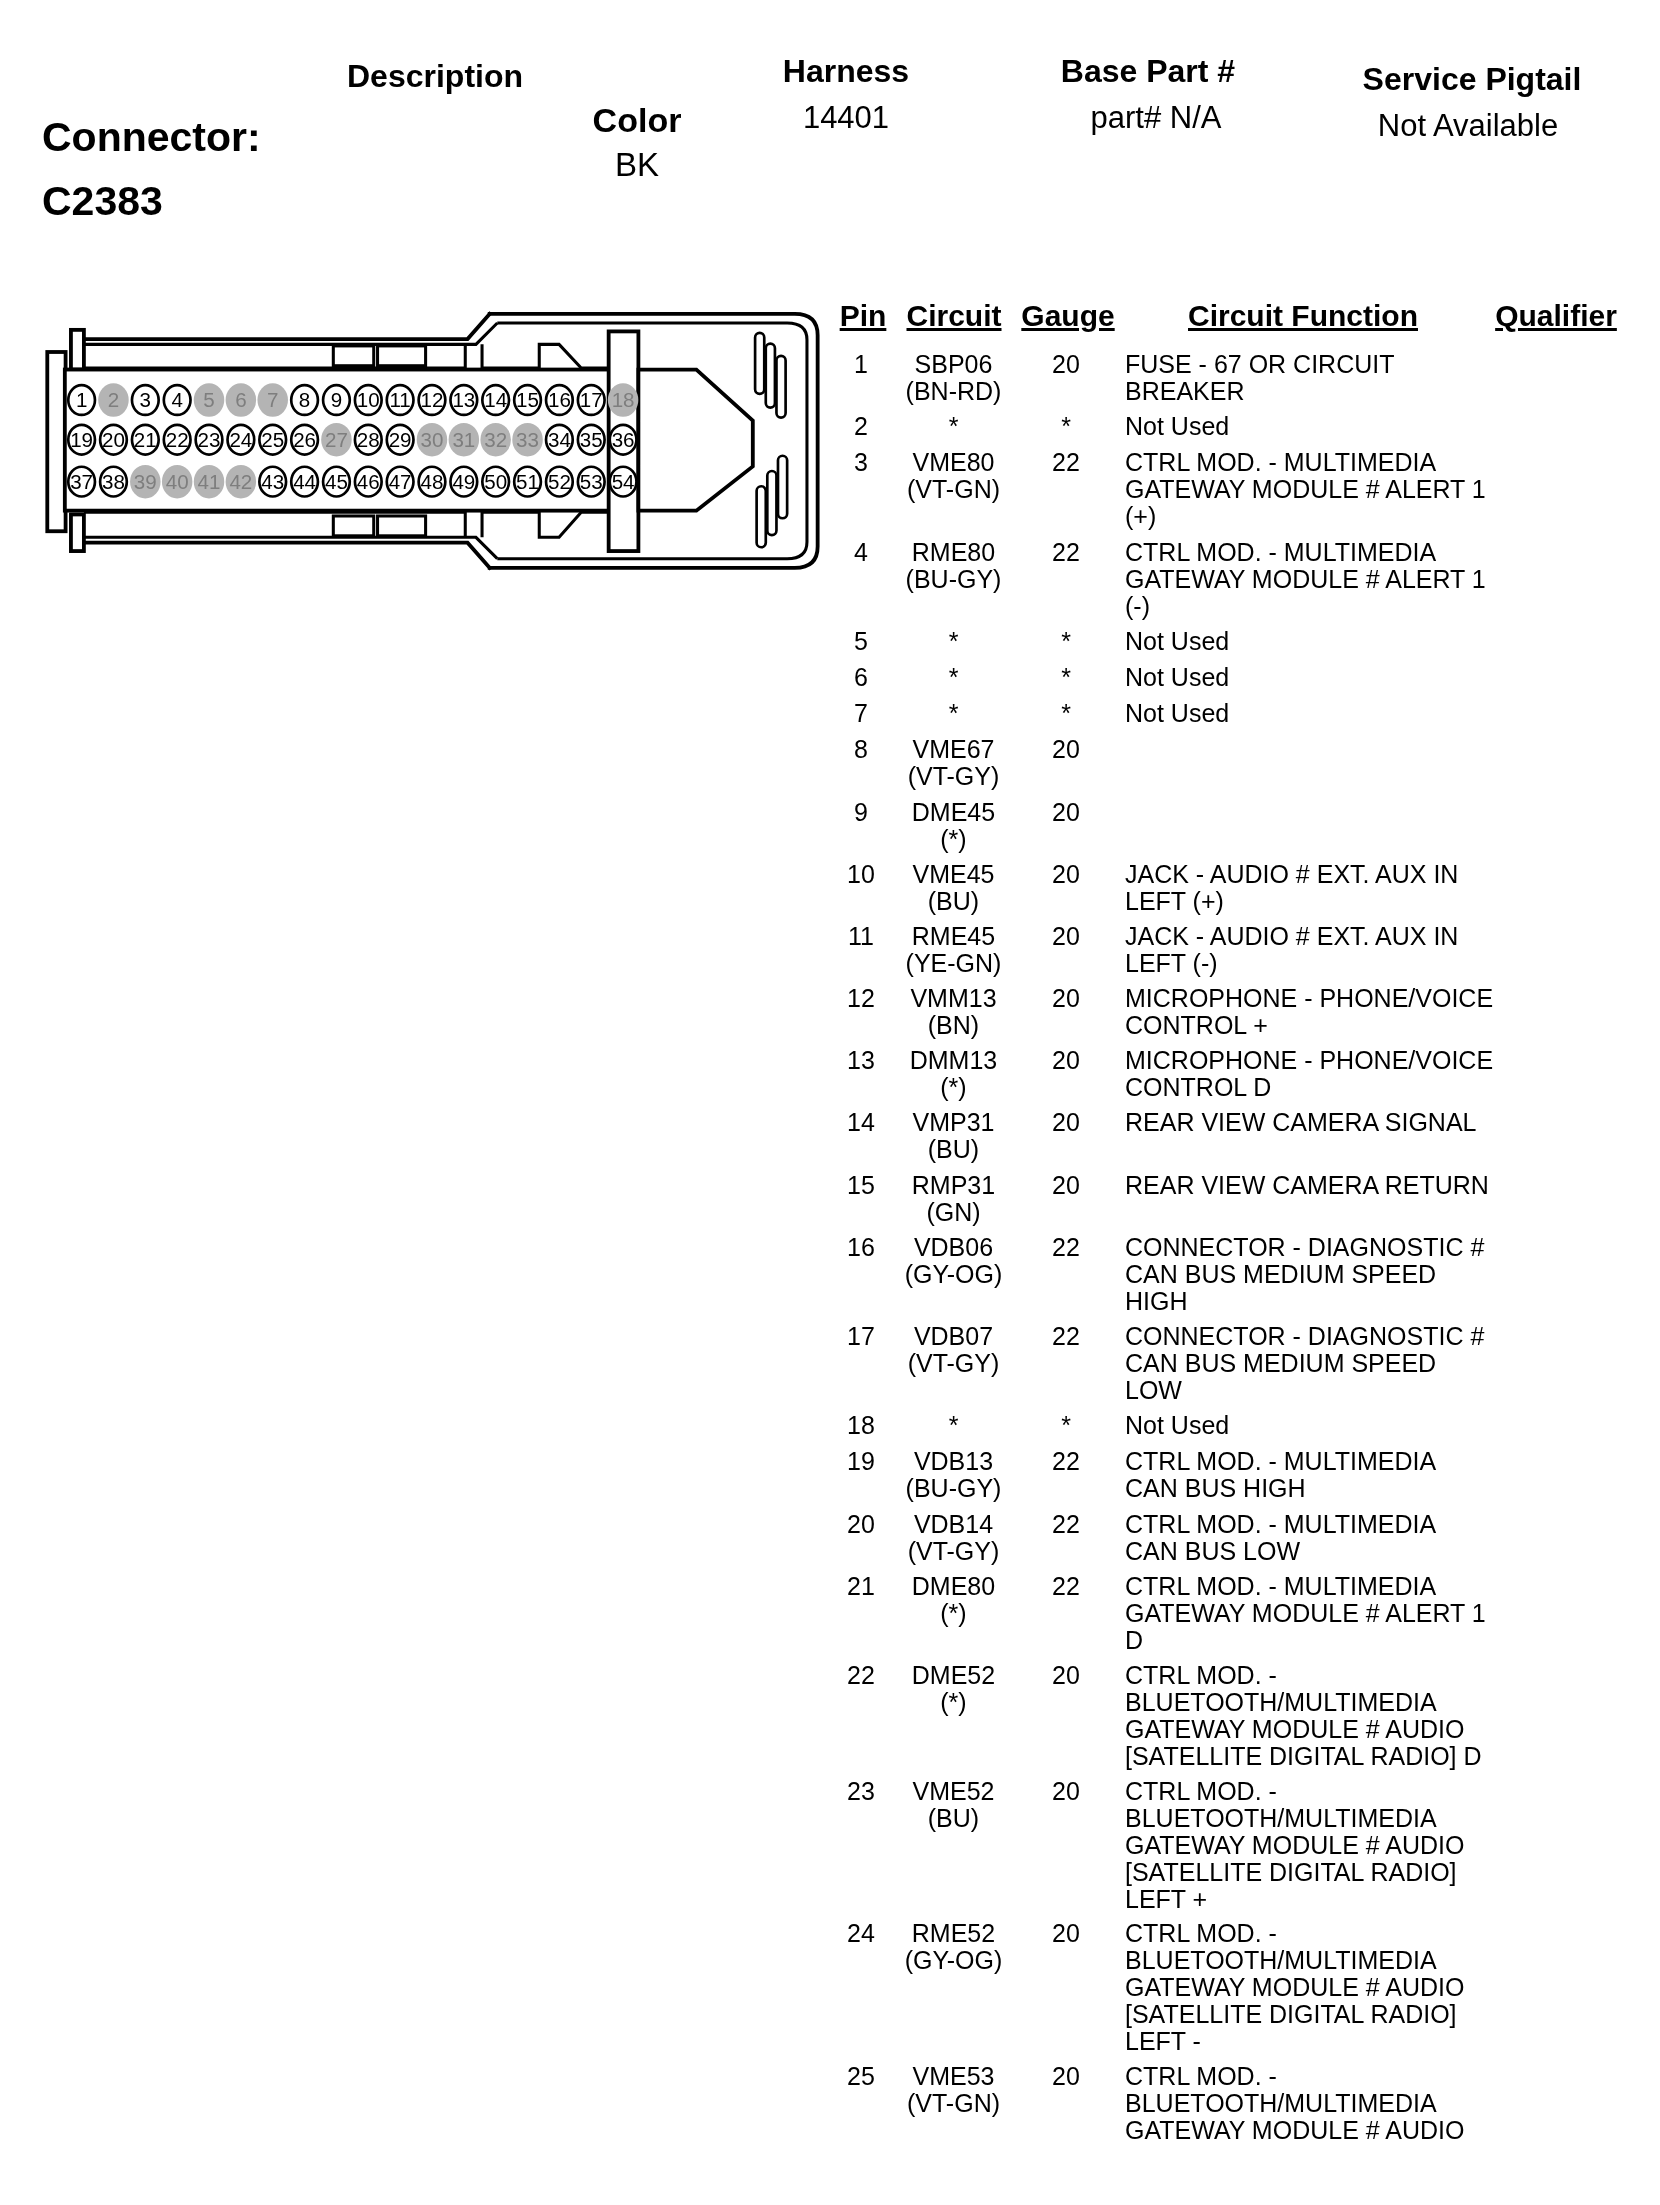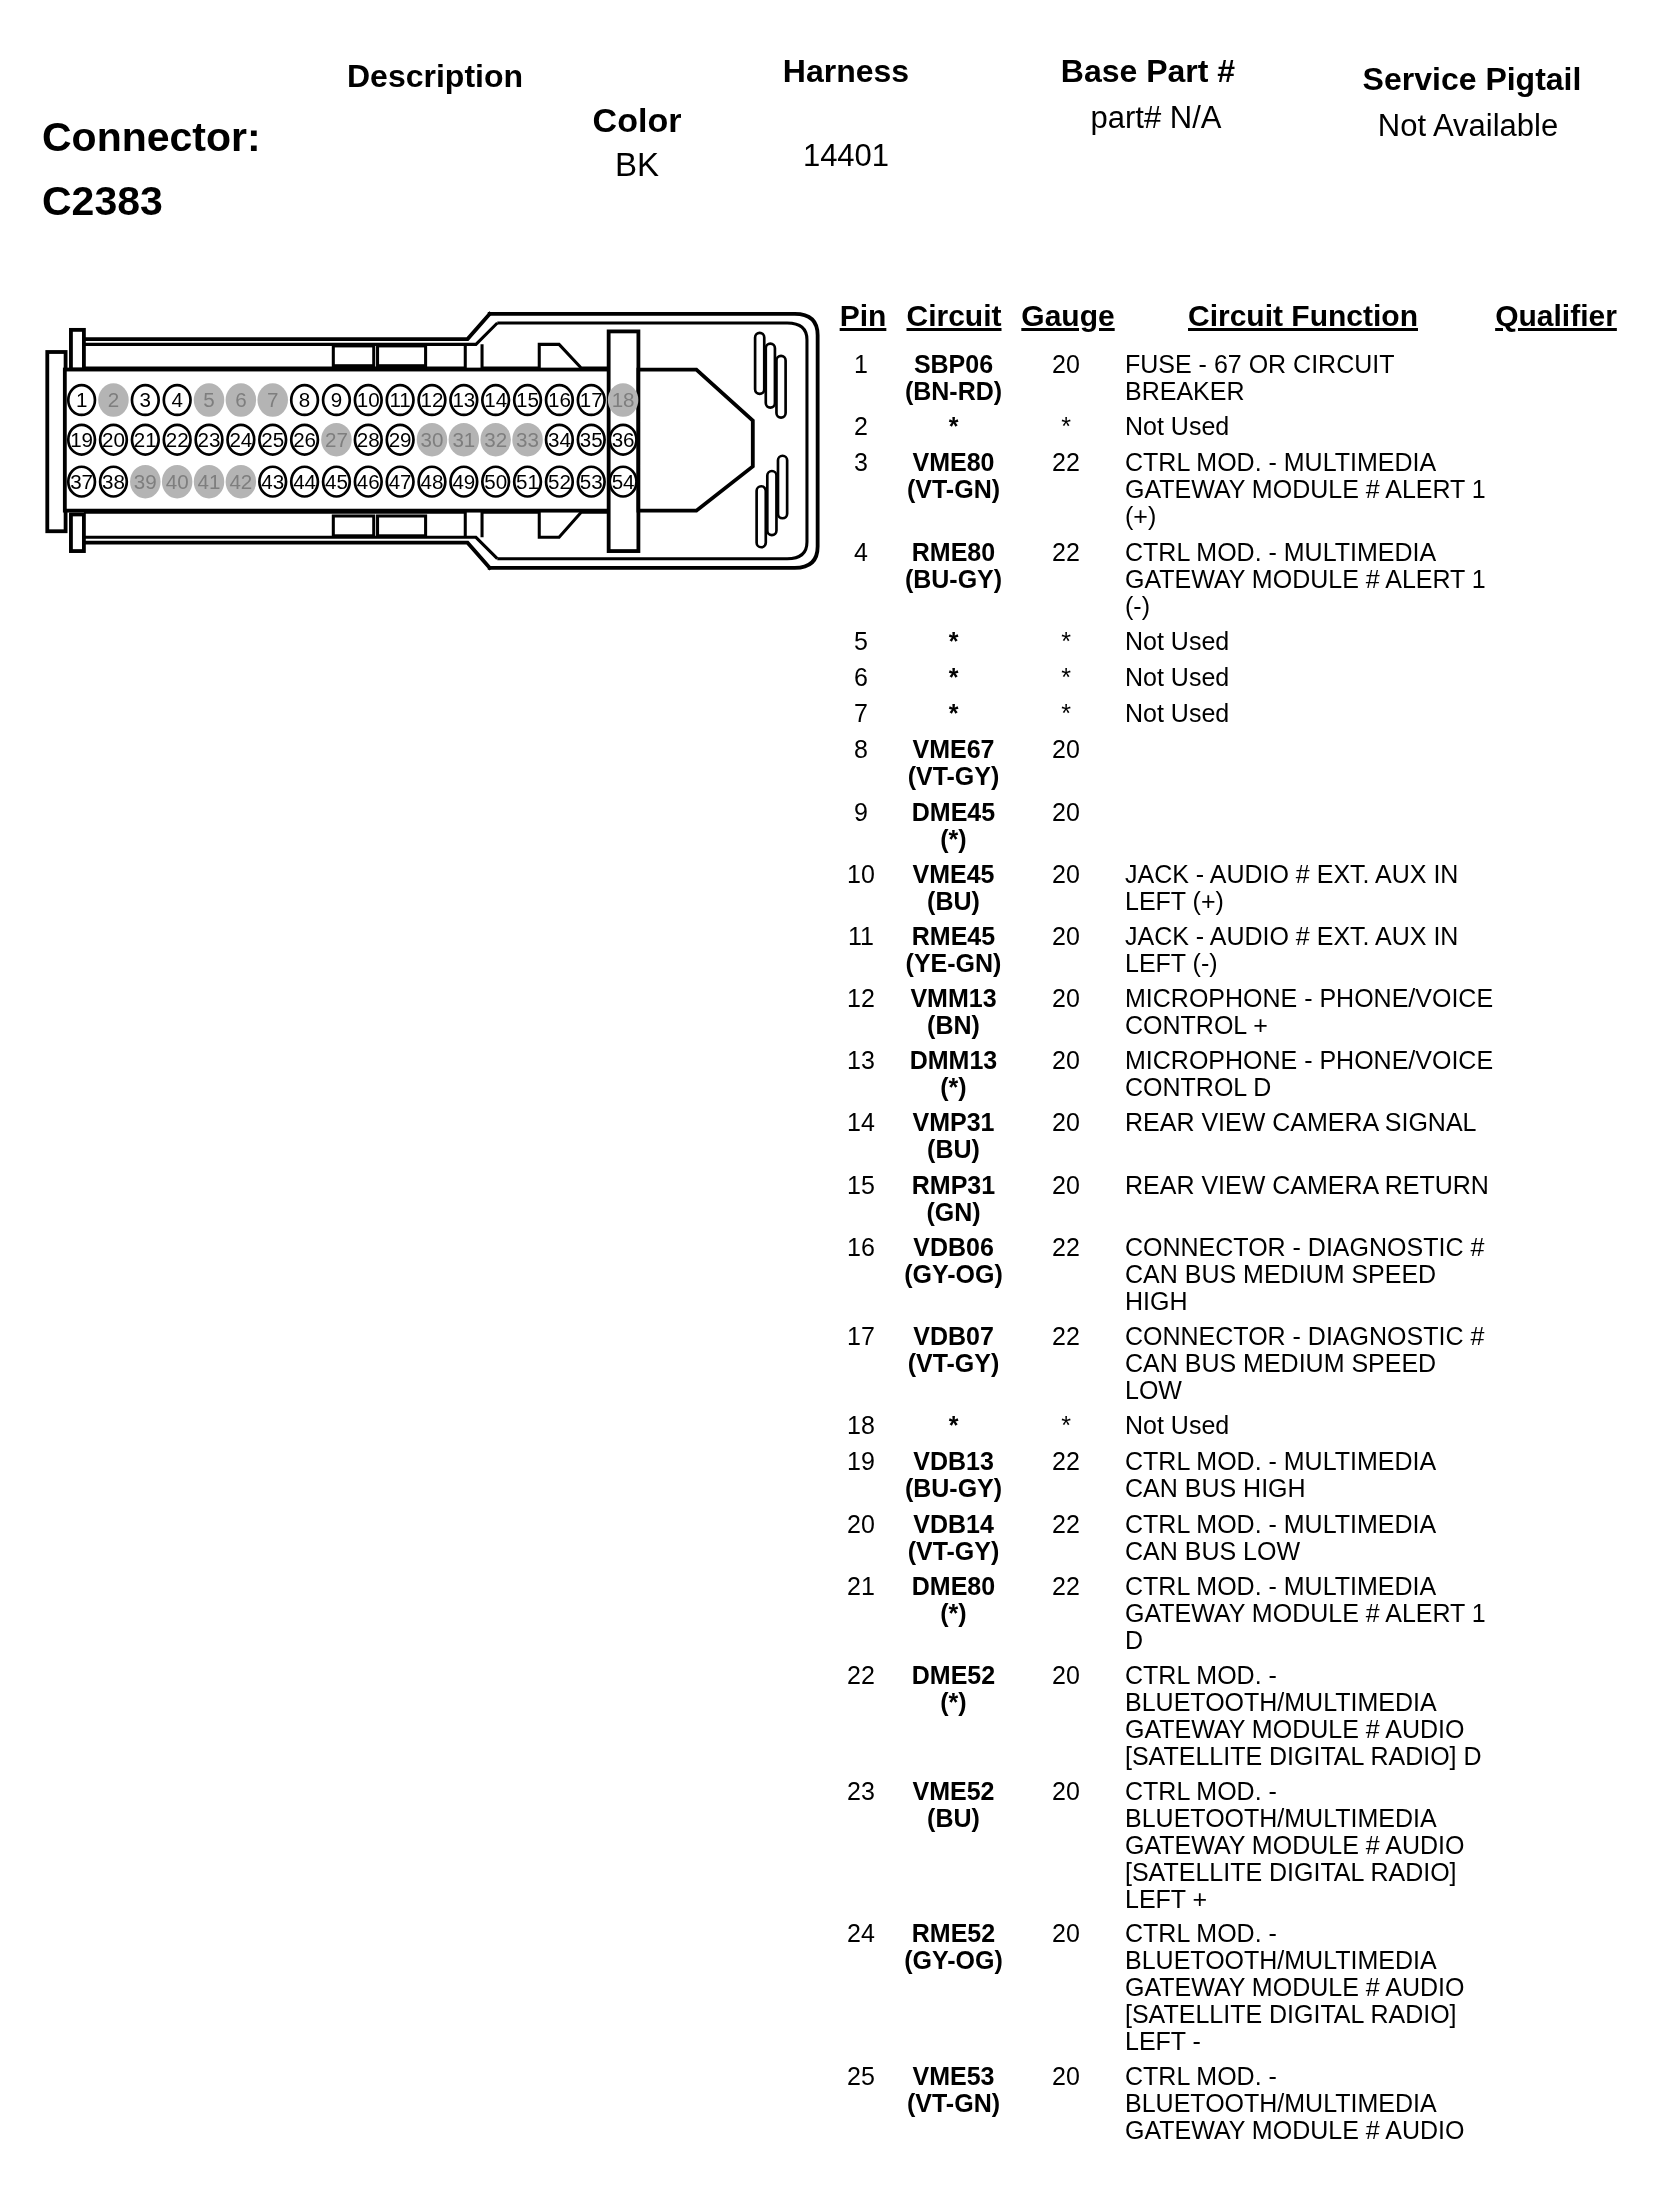--- a/index.html
+++ b/index.html
@@ -14,40 +14,40 @@
   .ctr{transform:translateX(-50%);text-align:center;}
 
   
   .connector-label{left:42px;top:114px;font-size:41px;font-weight:bold;}
   .connector-id{left:42px;top:178px;font-size:41px;font-weight:bold;}
   .desc-label{left:435px;top:58px;font-size:32px;font-weight:bold;}
   .desc-value{left:435px;top:114px;font-size:34px;line-height:50px;}
   .color-label{left:637px;top:101px;font-size:34px;font-weight:bold;}
   .color-value{left:637px;top:146px;font-size:33px;text-align:center;}
   .harness-label{left:846px;top:53px;font-size:32px;font-weight:bold;}
-  .harness-value{left:846px;top:100px;font-size:31px;margin-top:38px;}
+  .harness-value{left:846px;top:100px;font-size:31px;}
   .basepart-label{left:1148px;top:53px;font-size:32px;font-weight:bold;}
   .basepart-value{left:1156px;top:100px;font-size:31px;}
   .pigtail-label{left:1472px;top:61px;font-size:32px;font-weight:bold;}
   .pigtail-value{left:1468px;top:108px;font-size:31px;}
 
   
   .th{position:absolute;top:299px;font-size:30px;font-weight:bold;transform:translateX(-50%);white-space:nowrap;text-decoration:underline;}
   .th-pin{left:863px;}
   .th-circuit{left:954px;}
   .th-gauge{left:1068px;}
   .th-function{left:1303px;}
   .th-qualifier{left:1556px;}
 
   
   #rows{position:absolute;left:0;top:351px;width:1661px;font-size:25px;line-height:27px;}
   .t-row{position:relative;margin-bottom:9.2px;}
   .cell{position:absolute;top:0;}
   .c-pin{left:823px;width:76px;text-align:center;}
-  .c-circuit{left:881px;width:145px;text-align:center;font-weight:bold;}
+  .c-circuit{left:881px;width:145px;text-align:center;}
   .c-gauge{left:1022px;width:88px;text-align:center;}
   .c-func{left:1125px;width:404px;text-align:left;white-space:normal;}
   .c-qual{left:1472px;width:168px;text-align:center;}
 
   svg .ln{fill:none;stroke:#000;stroke-width:5;stroke-linejoin:miter;stroke-linecap:square;}
   svg .ln2{fill:none;stroke:#000;stroke-width:4;}
   svg .wh{fill:#ffffff;stroke:#000;stroke-width:5;}
   svg .slot{fill:#ffffff;stroke:#000;stroke-width:3.5;}
   svg text{font-family:"Liberation Sans","DejaVu Sans",sans-serif;}
 </style>

